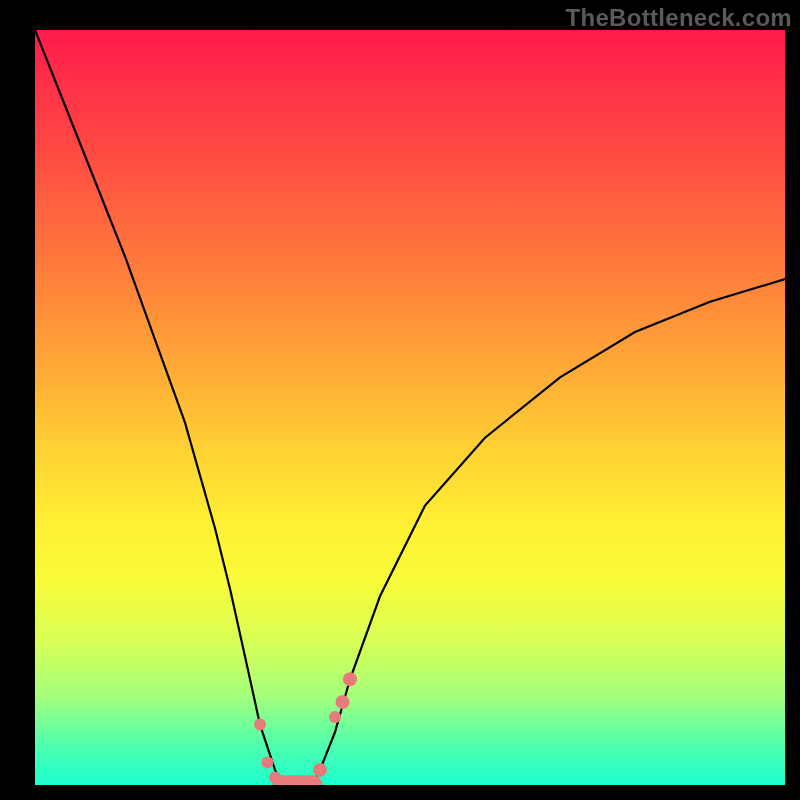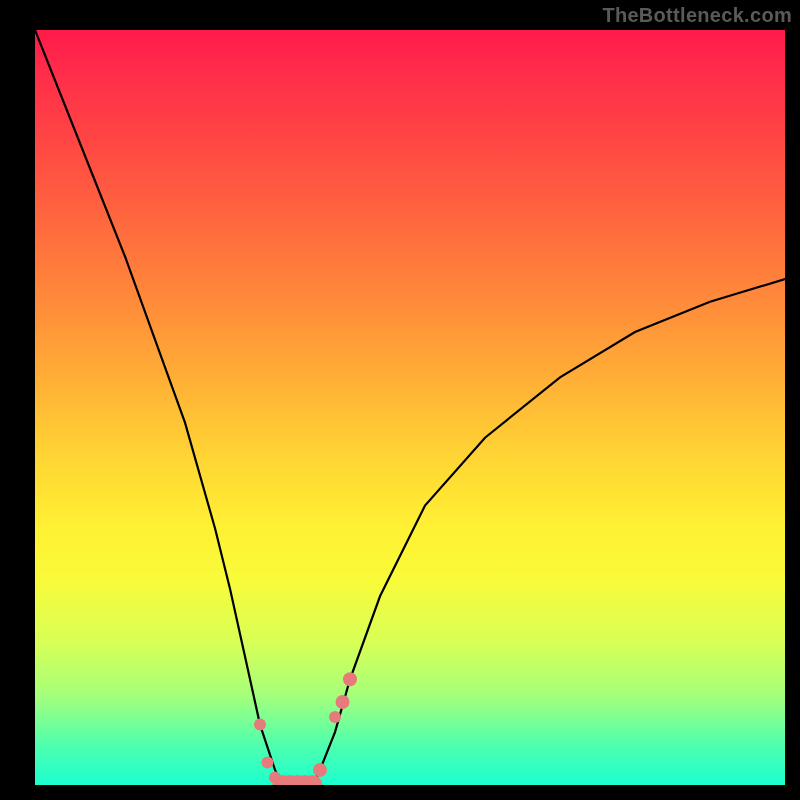--- a/index.html
+++ b/index.html
@@ -39,21 +39,21 @@
       #d8ff56 81%,
       #a6ff7a 88%,
       #4cffb0 95%,
       #1cffd0 100%
     );
   }
   .watermark {
     position: absolute;
     top: 4px;
     right: 8px;
-    font-size: 20px;
+    font-size: 24px;
     font-weight: 600;
     color: #5a5a5a;
     letter-spacing: 0.3px;
     font-family: Arial, Helvetica, sans-serif;
   }
   svg.overlay {
     position: absolute;
     left: 0;
     top: 0;
     width: 750px;

